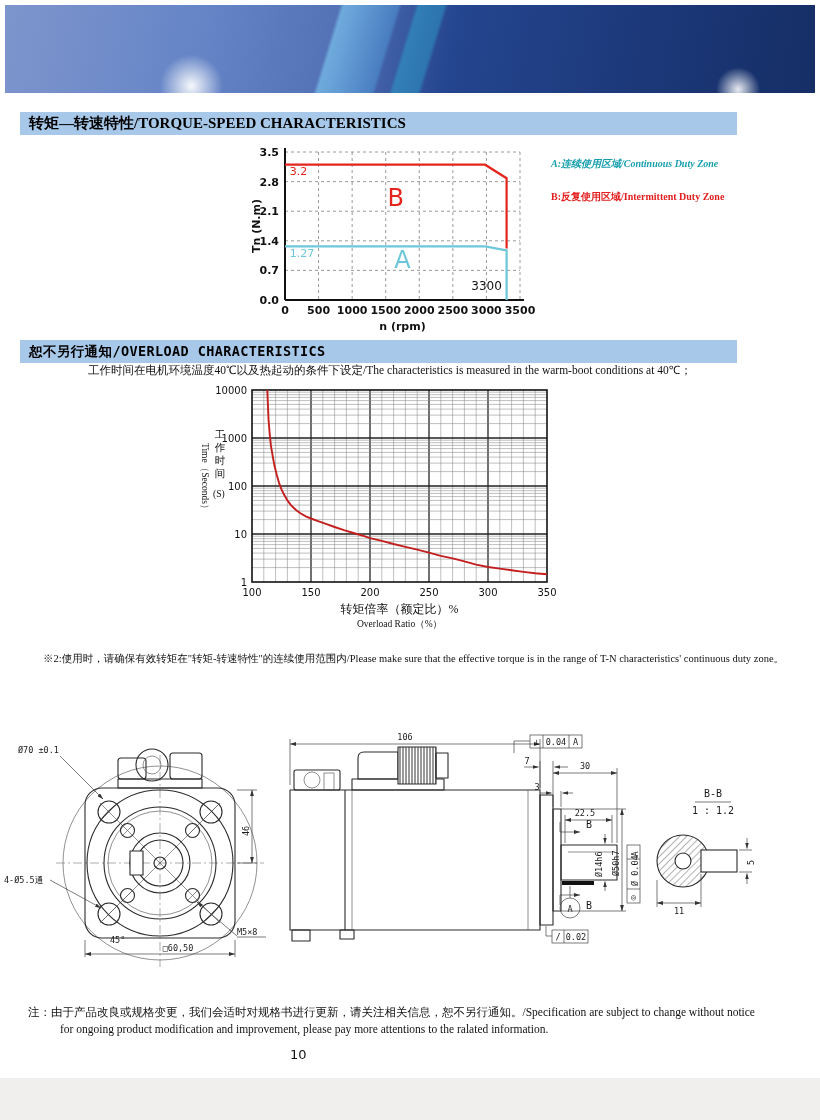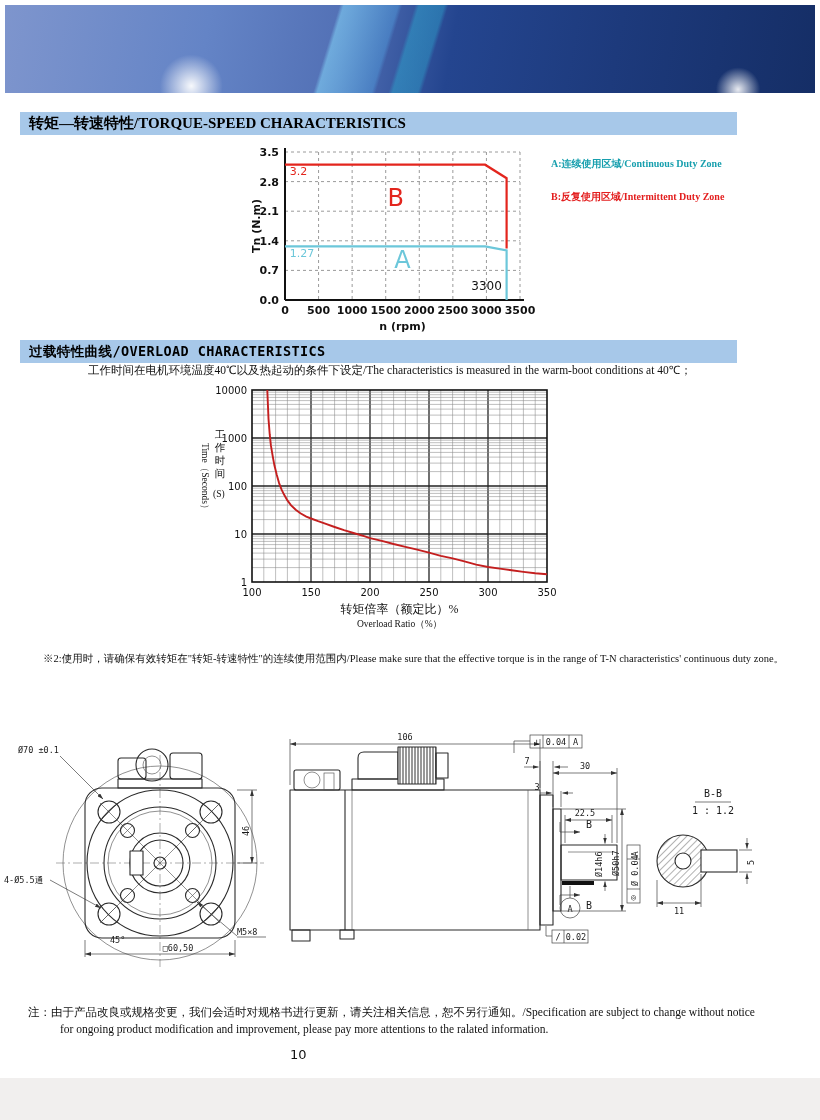--- a/index.html
+++ b/index.html
@@ -11,21 +11,21 @@
       radial-gradient(circle at 90.5% 96%, rgba(255,255,255,0.9), rgba(255,255,255,0) 3%),
       linear-gradient(107deg, rgba(0,0,0,0) 40%, rgba(125,200,240,0.65) 40.5%, rgba(80,150,215,0.55) 47%, rgba(0,0,0,0) 47.5%),
       linear-gradient(107deg, rgba(0,0,0,0) 49%, rgba(45,165,205,0.5) 49.5%, rgba(45,165,205,0.45) 52.5%, rgba(0,0,0,0) 53%),
       linear-gradient(100deg, #7e95cd 0%, #6484c6 25%, #5270b5 42%, #24458f 55%, #1d3a7c 75%, #152e66 100%);}
   .hdr{position:absolute;left:20px;width:717px;height:23px;background:#a7c8e9;
        font:bold 15px/23px "Liberation Serif",serif;color:#000;padding-left:9px;box-sizing:border-box;}
   #hdr-overload{font-family:"DejaVu Sans Mono",monospace;font-size:13.5px;letter-spacing:.4px;}
   .cond{position:absolute;left:88px;top:362px;font:11.5px "Liberation Serif",serif;color:#111;text-align:center;}
   .fn{position:absolute;font:10.5px "Liberation Serif",serif;color:#111;white-space:nowrap;}
   .lg{position:absolute;left:551px;font:bold 10px "Liberation Serif",serif;white-space:nowrap;}
-  .lga{top:157px;color:#179fae;}
+  .lga{top:157px;color:#179fae;font-style:italic;}
   .lgb{top:176px;color:#e31e1e;margin-top:14px;}
   .ftr{position:absolute;font:11.5px "Liberation Serif",serif;color:#111;white-space:nowrap;}
   .pg{position:absolute;left:290px;top:1047px;font:13px "DejaVu Sans",sans-serif;color:#111;}
   .graybar{position:absolute;left:0;top:1078px;width:820px;height:42px;background:#f1efee;}
   svg{position:absolute;overflow:visible;}
   .ct{font:600 11px "DejaVu Sans",sans-serif;fill:#111;}
   .c2{font:10px "DejaVu Sans",sans-serif;fill:#111;}
   .c2cn{font:12px "Liberation Serif",serif;fill:#111;}
   .c2cn2{font:10.5px "Liberation Serif",serif;fill:#111;}
   .c2en{font:9.5px "Liberation Serif",serif;fill:#111;}
@@ -81,21 +81,21 @@
       <text x="165.8" y="68.1" fill="#e3251d" font-size="24" text-anchor="middle" font-family="&quot;DejaVu Sans&quot;,sans-serif">B</text>
       <text x="172.5" y="130.3" fill="#6cc7da" font-size="24" text-anchor="middle" font-family="&quot;DejaVu Sans&quot;,sans-serif">A</text>
       <text x="271.9" y="151.9" fill="#111111" font-size="12" text-anchor="end" font-family="&quot;DejaVu Sans&quot;,sans-serif">3300</text>
       <text transform="translate(30 88) rotate(-90)" text-anchor="middle" class="ct">Tn (N.m)</text>
       <text x="172.5" y="192" text-anchor="middle" class="ct">n (rpm)</text>
     </svg>
 
   <div class="lg lga">A:连续使用区域/Continuous Duty Zone</div>
   <div class="lg lgb">B:反复使用区域/Intermittent Duty Zone</div>
 
-  <div class="hdr" id="hdr-overload" style="top:340px">过载特性曲线/OVERLOAD CHARACTERISTICS</div>
+  <div class="hdr" id="hdr-overload" style="top:340px">恕不另行通知/OVERLOAD CHARACTERISTICS</div>
 
   <div class="cond">工作时间在电机环境温度40℃以及热起动的条件下设定/The characteristics is measured in the warm-boot conditions at 40℃；</div>
 
   <svg id="chart2" style="left:180px;top:380px" width="430" height="255" viewBox="0 0 430 255">
       <line x1="83.8" y1="10" x2="83.8" y2="202" stroke="#888" stroke-width="0.55"></line>
       <line x1="95.6" y1="10" x2="95.6" y2="202" stroke="#888" stroke-width="0.55"></line>
       <line x1="107.4" y1="10" x2="107.4" y2="202" stroke="#888" stroke-width="0.55"></line>
       <line x1="119.2" y1="10" x2="119.2" y2="202" stroke="#888" stroke-width="0.55"></line>
       <line x1="142.8" y1="10" x2="142.8" y2="202" stroke="#888" stroke-width="0.55"></line>
       <line x1="154.6" y1="10" x2="154.6" y2="202" stroke="#888" stroke-width="0.55"></line>

